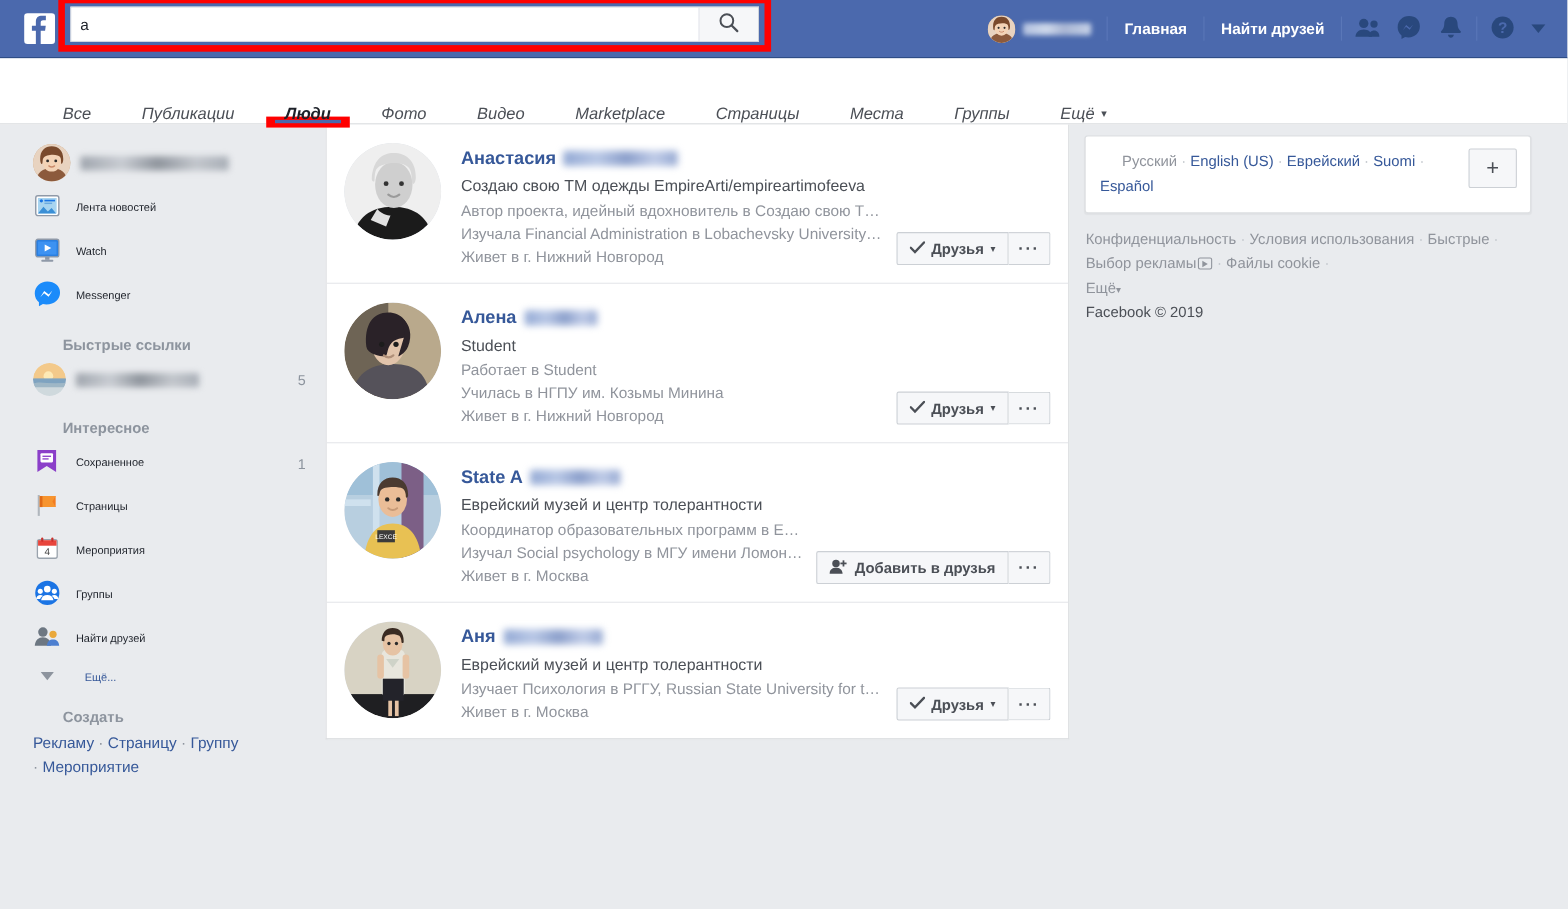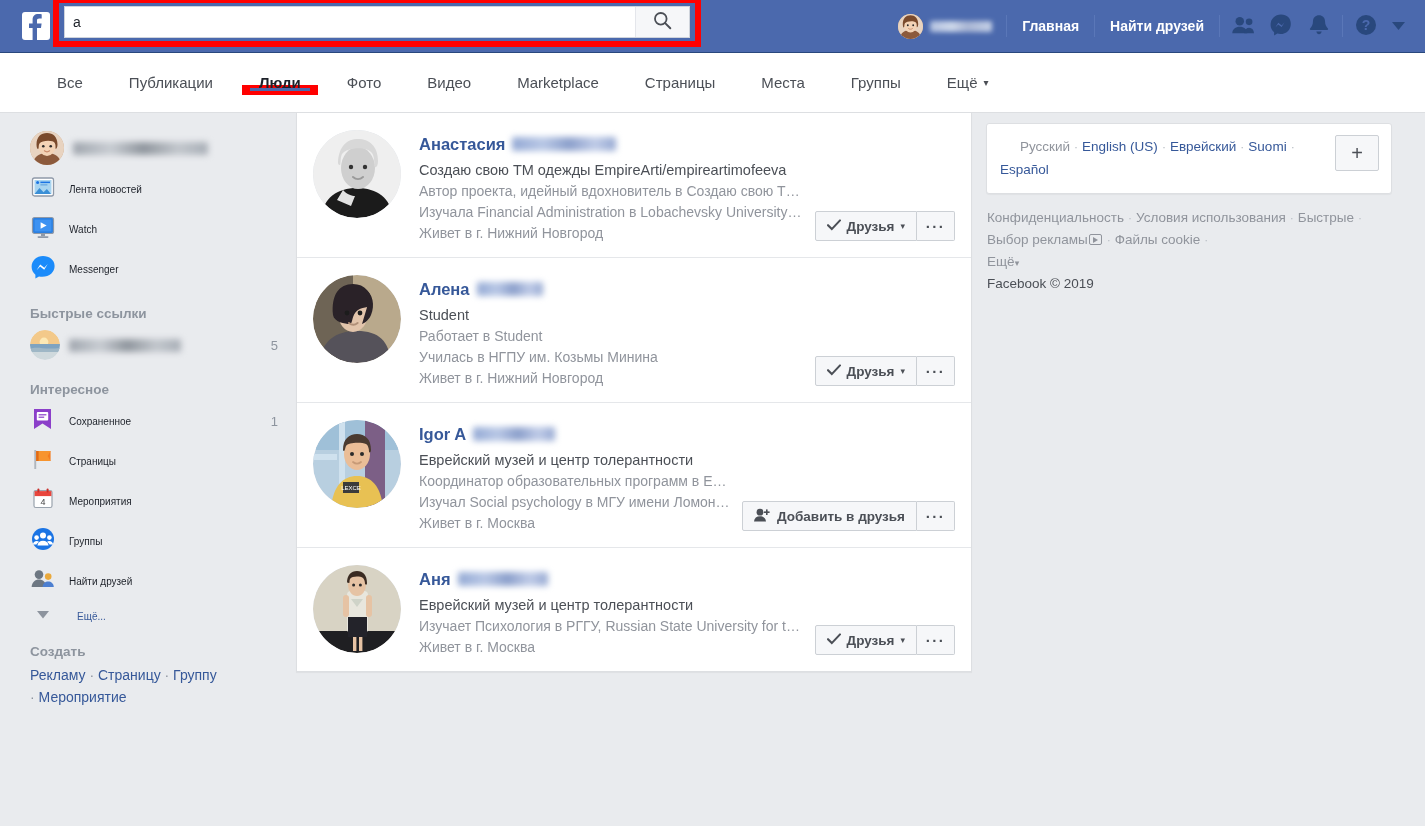--- a/index.html
+++ b/index.html
@@ -126,23 +126,24 @@
     display:flex;align-items:center;justify-content:center;
     cursor:pointer;
   }
 
   
   .tabbar {
     height: 60px;
     background: #fff;
     border-bottom: 1px solid #dddfe2;
     display: flex;
-    align-items: center;
+    align-items: flex-end;
     padding-left: 34px;
     position: relative;
+    font-style: italic;
   }
   .tab {
     position: relative;
     display: flex;
     align-items: center;
     padding: 0 23px;
     font-size: 15px;
     color: #4b4f56;
     cursor: pointer;
     white-space: nowrap;
@@ -205,20 +206,21 @@
   }
   .sb-ico { width: 30px; height: 30px; flex: 0 0 auto; }
   .sb-label { font-size: 10px; color: #1d2129; }
   .sb-label.link { color: #365899; }
   .sb-count { margin-left: auto; color: #8d949e; font-size: 13px; }
   .sb-header {
     padding: 17px 18px 4px 30px;
     font-size: 13.5px;
     font-weight: bold;
     color: #8d949e;
+    margin-left: 27px;
   }
   .sb-thumb {
     width: 30px; height: 30px; border-radius: 50%;
     flex: 0 0 auto; overflow:hidden;
   }
   .sb-more {
     display:flex; align-items:flex-end; gap: 28px;
     padding: 5px 18px 5px 37px;
     cursor: pointer;
   }
@@ -783,21 +785,21 @@
             <circle cx="39" cy="34" r="2" fill="#2b2b2b"></circle>
             <circle cx="49" cy="34" r="2" fill="#2b2b2b"></circle>
             <path d="M40 42c2.4 2 5.6 2 8 0" stroke="#c79a77" stroke-width="1.8" fill="none" stroke-linecap="round"></path>
             <rect x="30" y="62" width="16" height="11" fill="#3b3b3b"></rect>
             <text x="38" y="70" font-family="Liberation Sans, sans-serif" font-size="6" fill="#fff" text-anchor="middle">LEXCE</text>
           </g>
         </svg>
       </div>
       <div class="res-body">
         <div class="res-nameline">
-          <span class="res-name">Igor A</span>
+          <span class="res-name">State A</span>
           <span class="res-blur" style="width:82px"></span>
         </div>
         <div class="res-l1">Еврейский музей и центр толерантности</div>
         <div class="res-l2">Координатор образовательных программ в Еврейский музей и цент…</div>
         <div class="res-l3">Изучал Social psychology в МГУ имени Ломоносова '13</div>
         <div class="res-l4">Живет в г. Москва</div>
       </div>
       <div class="res-actions">
         <div class="btn with-dots">
           <span>

